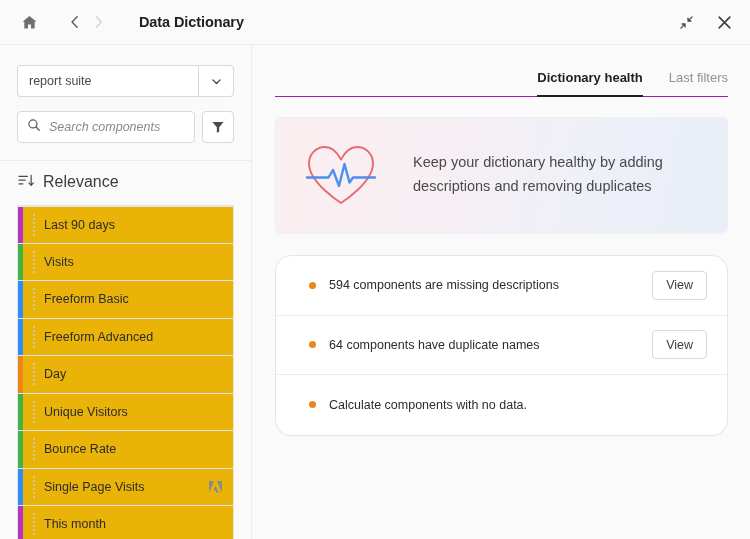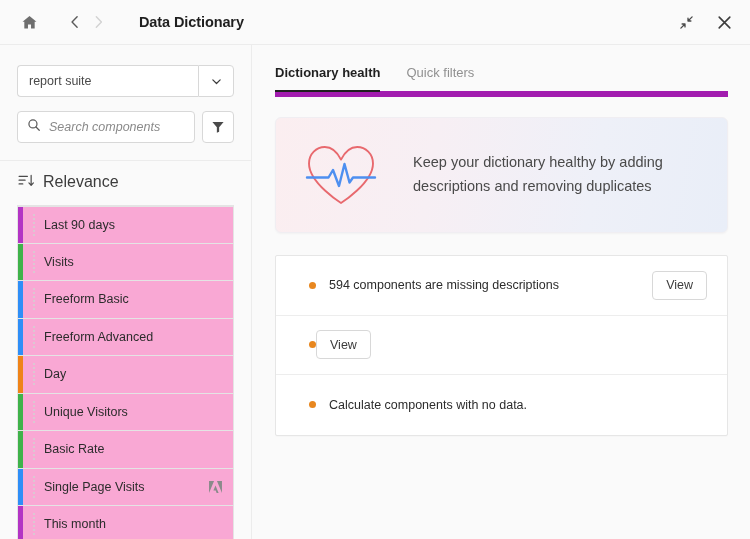--- a/index.html
+++ b/index.html
@@ -68,41 +68,41 @@
   }
   .lp-divider { margin: 17px 0 0 0; height: 1px; background: #ececec; }
   .sort-row {
     margin: 12px 0 0 18px; display: flex; align-items: center; gap: 8px;
     cursor: pointer; width: fit-content;
   }
   .sort-label { font-size: 16px; color: #3c3c3c; }
 
   .complist { margin: 14px 17px 0 17px; border-top: 1px solid #e4e4e4; }
   .comp-item {
-    height: 37.5px; background: #f9a8d4; border: 1px solid #e4e4e4; border-top: none;
+    height: 37.5px; background: #eab308; border: 1px solid #e4e4e4; border-top: none;
     display: flex; align-items: center; position: relative; cursor: pointer;
   }
   .comp-item:first-child { border-top: 1px solid #e4e4e4; }
   .comp-bar { position: absolute; left: 0; top: 0; bottom: 0; width: 5px; }
   .comp-grip {
     width: 14px; margin-left: 9px; height: 22px;
     display: flex; flex-direction: column; justify-content: space-between;
     align-items: center; cursor: grab;
   }
   .comp-grip i { display: block; width: 2px; height: 2px; background: #d2d2d2; border-radius: 50%; }
   .comp-name { font-size: 12.5px; color: #2c2c2c; margin-left: 3px; flex: 1; }
   .comp-badge { margin-right: 11px; display: flex; align-items: center; }
 
   
   .rightpanel {
     position: absolute; top: 45px; left: 253px; width: 497px; height: 494px;
     background: #fafafa; overflow: hidden;
   }
   .tabs { margin: 0 22px; height: 52px; display: flex; align-items: flex-end; gap: 26px;
-          border-bottom: 6px solid #a21caf; position: relative; }
+          border-bottom: 1px solid #a21caf; position: relative; justify-content: flex-end; }
   .tab {
     font-size: 13px; color: #909090; padding-bottom: 11px; cursor: pointer; position: relative;
   }
   .tab.active { color: #1f1f1f; font-weight: bold; }
   .tab.active::after {
     content: ""; position: absolute; left: 0; right: 0; bottom: -1px; height: 2px; background: #1f1f1f;
   }
 
   .banner {
     margin: 20px 22px 0 22px; height: 116px; border-radius: 6px;
@@ -111,21 +111,21 @@
     display: flex; align-items: center;
     box-shadow: 0 1px 2px rgba(0,0,0,0.035);
   }
   .banner-icon { margin-left: 26px; width: 78px; display: flex; align-items: center; justify-content: center; }
   .banner-text {
     margin-left: 33px; font-size: 14.5px; color: #4a4a4a; line-height: 1.65; max-width: 300px;
   }
 
   .healthcard {
     margin: 22px 22px 0 22px; background: #fff;
-    border: 1px solid #e6e6e6; border-radius: 2px; overflow: hidden;
+    border: 1px solid #e6e6e6; border-radius: 16px; overflow: hidden;
     box-shadow: 0 1px 1px rgba(0,0,0,0.02);
   }
   .hrow {
     height: 59.5px; display: flex; align-items: center; padding: 0 20px 0 33px;
     border-bottom: 1px solid #ededed;
   }
   .hrow:last-child { border-bottom: none; }
   .hdot { width: 7px; height: 7px; border-radius: 50%; background: #e8871f; flex: none; }
   .htext { margin-left: 13px; font-size: 12.5px; color: #2c2c2c; flex: 1; }
   .hbtn {
@@ -290,21 +290,21 @@
         <div class="comp-item">
           <div class="comp-bar" style="background: rgb(63, 178, 74);"></div>
           <div class="comp-grip">
             <i></i>
             <i></i>
             <i></i>
             <i></i>
             <i></i>
             <i></i>
           </div>
-          <div class="comp-name">Basic Rate</div>
+          <div class="comp-name">Bounce Rate</div>
         </div>
         <div class="comp-item">
           <div class="comp-bar" style="background: rgb(46, 142, 247);"></div>
           <div class="comp-grip">
             <i></i>
             <i></i>
             <i></i>
             <i></i>
             <i></i>
             <i></i>
@@ -328,41 +328,42 @@
           </div>
           <div class="comp-name">This month</div>
         </div>
       </div>
   </div>
 
   <div class="rightpanel">
 
     <div class="tabs">
       <div class="tab active">Dictionary health</div>
-      <div class="tab">Quick filters</div>
+      <div class="tab">Last filters</div>
     </div>
 
     <div class="banner">
       <div class="banner-icon">
         <svg width="74" height="68" viewBox="0 0 74 68">
           <path d="M37 62C37 62 5 42 5 22.5 5 12.8 12.4 6 20.8 6c7 0 12.3 4.9 16.2 12.6C40.9 10.9 46.2 6 53.2 6 61.6 6 69 12.8 69 22.5 69 42 37 62 37 62z" fill="none" stroke="#e8696e" stroke-width="1.9" stroke-linejoin="round"></path>
           <path d="M3 36.5h21.5l4.5-7.5 6 16 5.5-22 5 18.5 3.5-5H71" fill="none" stroke="#4d8ff0" stroke-width="2.4" stroke-linecap="round" stroke-linejoin="round"></path>
         </svg>
       </div>
       <div class="banner-text">Keep your dictionary healthy by adding descriptions and removing duplicates</div>
     </div>
 
     <div class="healthcard">
         <div class="hrow">
           <span class="hdot" style="background: rgb(232, 135, 31);"></span>
           <span class="htext">594 components are missing descriptions</span>
           <button class="hbtn">View</button>
         </div>
         <div class="hrow">
           <span class="hdot" style="background: rgb(232, 135, 31);"></span>
+          <span class="htext">64 components have duplicate names</span>
           <button class="hbtn">View</button>
         </div>
         <div class="hrow">
           <span class="hdot" style="background: rgb(232, 135, 31);"></span>
           <span class="htext">Calculate components with no data.</span>
         </div>
       </div>
   </div>
 </div>
 

